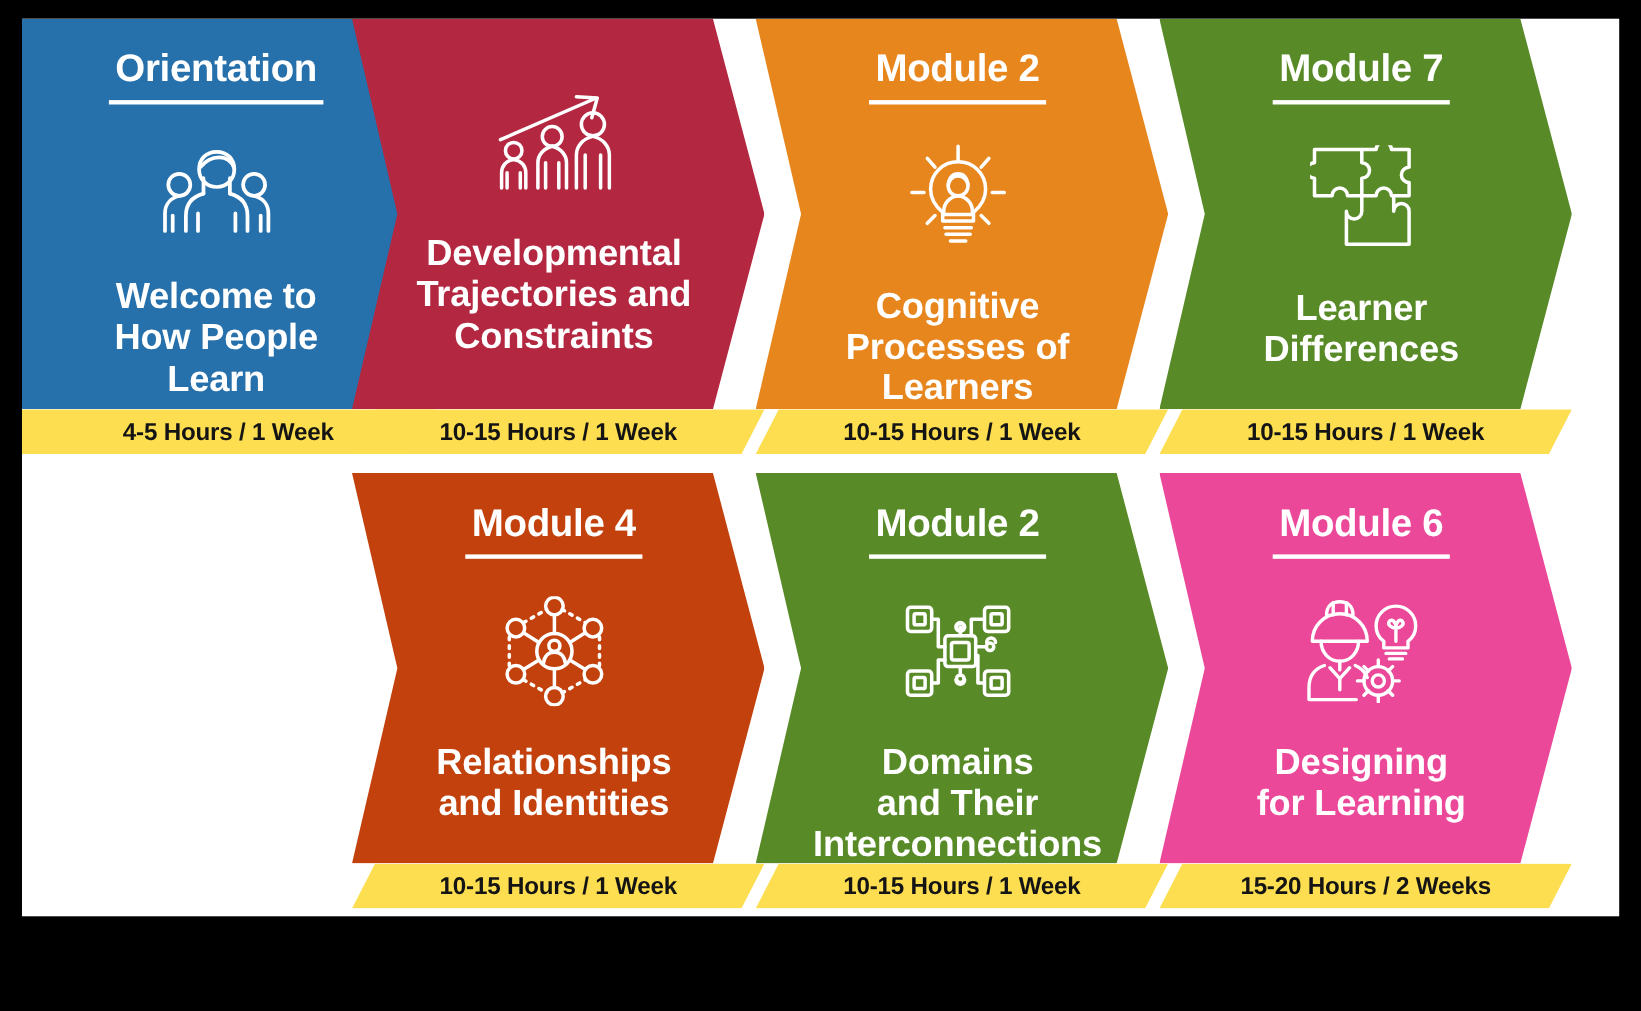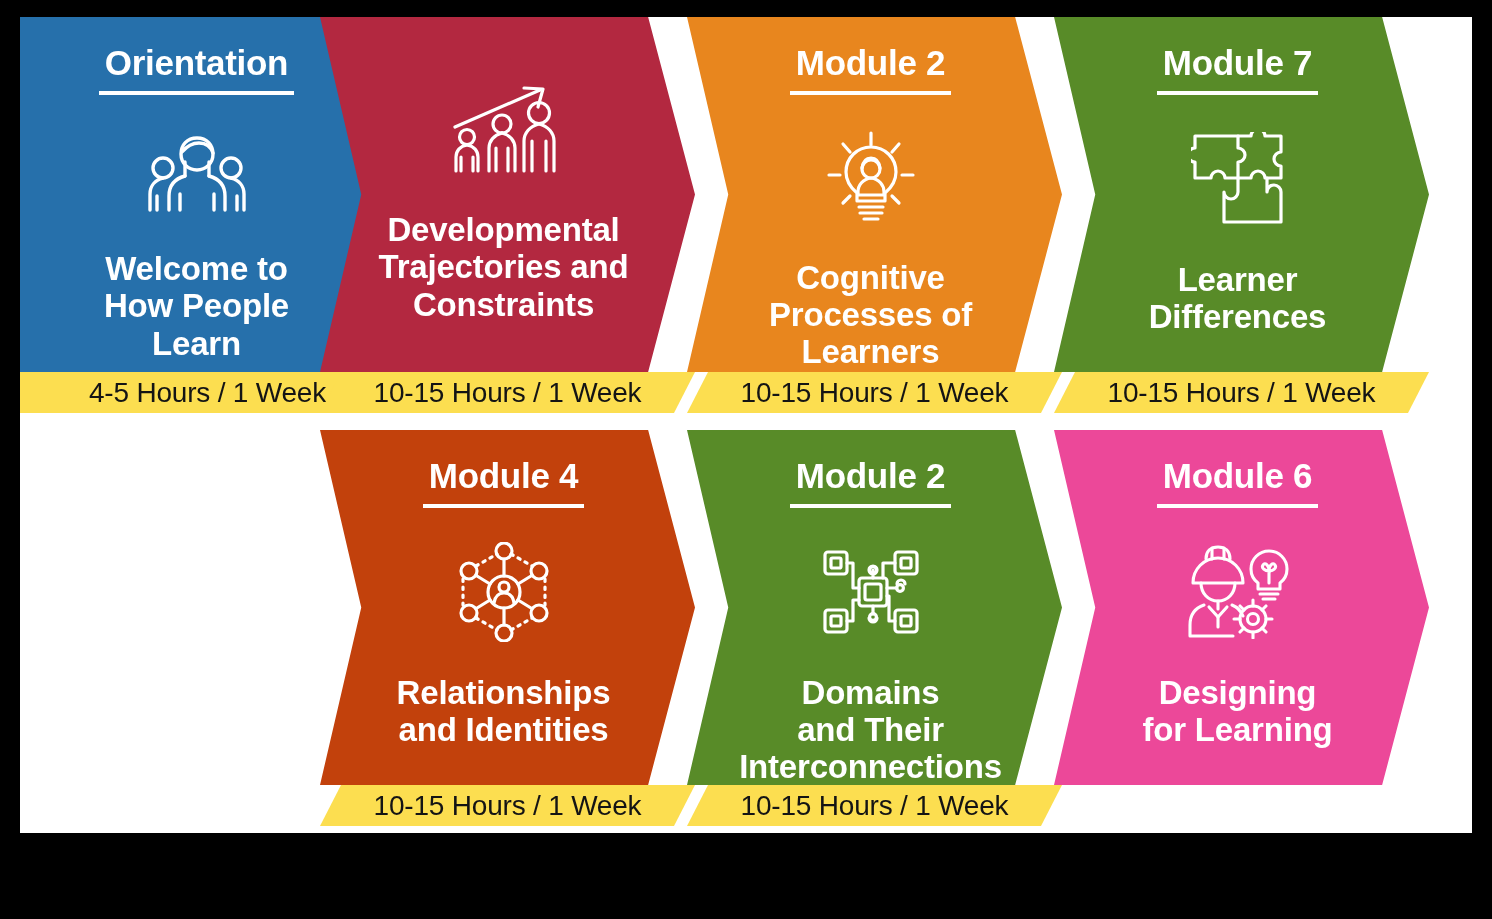--- a/index.html
+++ b/index.html
@@ -105,22 +105,22 @@
 
   
   .card-duration {
     position: absolute;
     left: 0;
     top: 355px;
     width: 375px;
     height: 41px;
     background: #FCDE50;
     color: #141414;
-    font-size: 28px;
-    font-weight: normal;
+    font-size: 22px;
+    font-weight: bold;
     letter-spacing: -0.2px;
     display: flex;
     align-items: center;
     justify-content: center;
     -webkit-clip-path: polygon(5.6% 0%, 100% 0%, 94.4% 100%, 0% 100%);
     clip-path: polygon(5.6% 0%, 100% 0%, 94.4% 100%, 0% 100%);
   }
   .card.flat-left .card-duration {
     -webkit-clip-path: polygon(0% 0%, 100% 0%, 94.4% 100%, 0% 100%);
     clip-path: polygon(0% 0%, 100% 0%, 94.4% 100%, 0% 100%);
@@ -317,17 +317,18 @@
               <path d="M66 55 L66 61 M66 87 L66 93 M47 74 L53 74 M79 74 L85 74 M53 61 L57 65 M75 83 L79 87 M79 61 L75 65 M57 83 L53 87"></path>
 
               <path d="M82 6 C72 6 64 14 64 24 C64 30 67 35 71 38 L71 44 L93 44 L93 38 C97 35 100 30 100 24 C100 14 92 6 82 6 Z"></path>
               <path d="M73 49 L91 49 M76 54 L88 54"></path>
               <path d="M82 38 L82 26 M82 26 C82 20 78 17 76 20 C74 23 78 26 82 26 Z M82 26 C82 20 86 17 88 20 C90 23 86 26 82 26 Z"></path>
             </svg>
           </div>
           <div class="card-desc">Designing
 for Learning</div>
         </div>
+        <div class="card-duration">15-20 Hours / 2 Weeks</div>
       </div>
     </div>
 
   </div>
 </div>
 
 </body></html>

